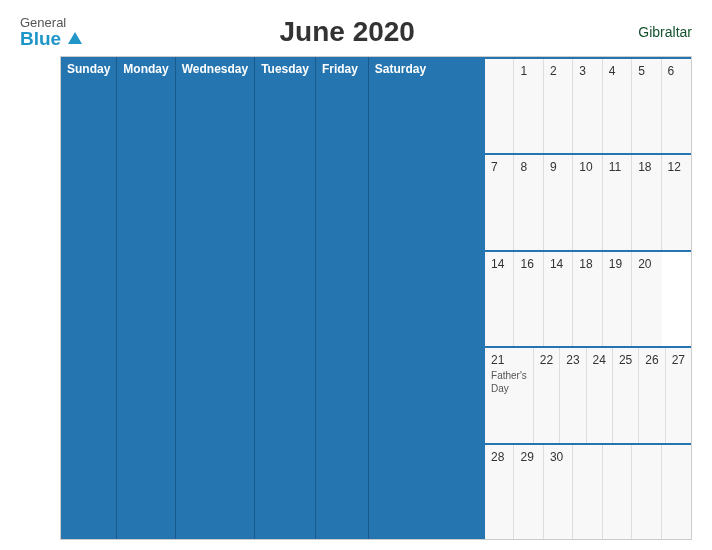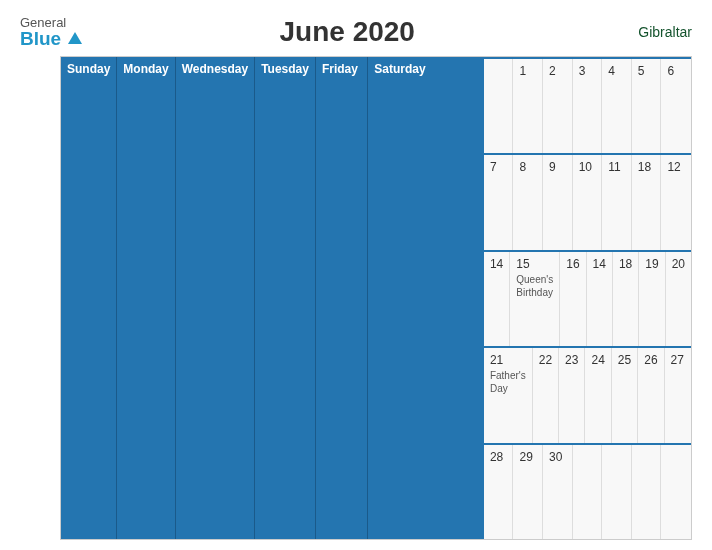--- a/index.html
+++ b/index.html
@@ -195,24 +195,20 @@
           </div>
           <div class="cal-cell">
             <span class="day-num">12</span>
           </div>
         </div>
         <div class="cal-week">
           <div class="cal-cell">
             <span class="day-num">14</span>
           </div>
           <div class="cal-cell">
-            <span class="day-num">15</span>
-            <span class="holiday">Queen's Birthday</span>
-          </div>
-          <div class="cal-cell">
             <span class="day-num">16</span>
           </div>
           <div class="cal-cell">
             <span class="day-num">14</span>
           </div>
           <div class="cal-cell">
             <span class="day-num">18</span>
           </div>
           <div class="cal-cell">
             <span class="day-num">19</span>

